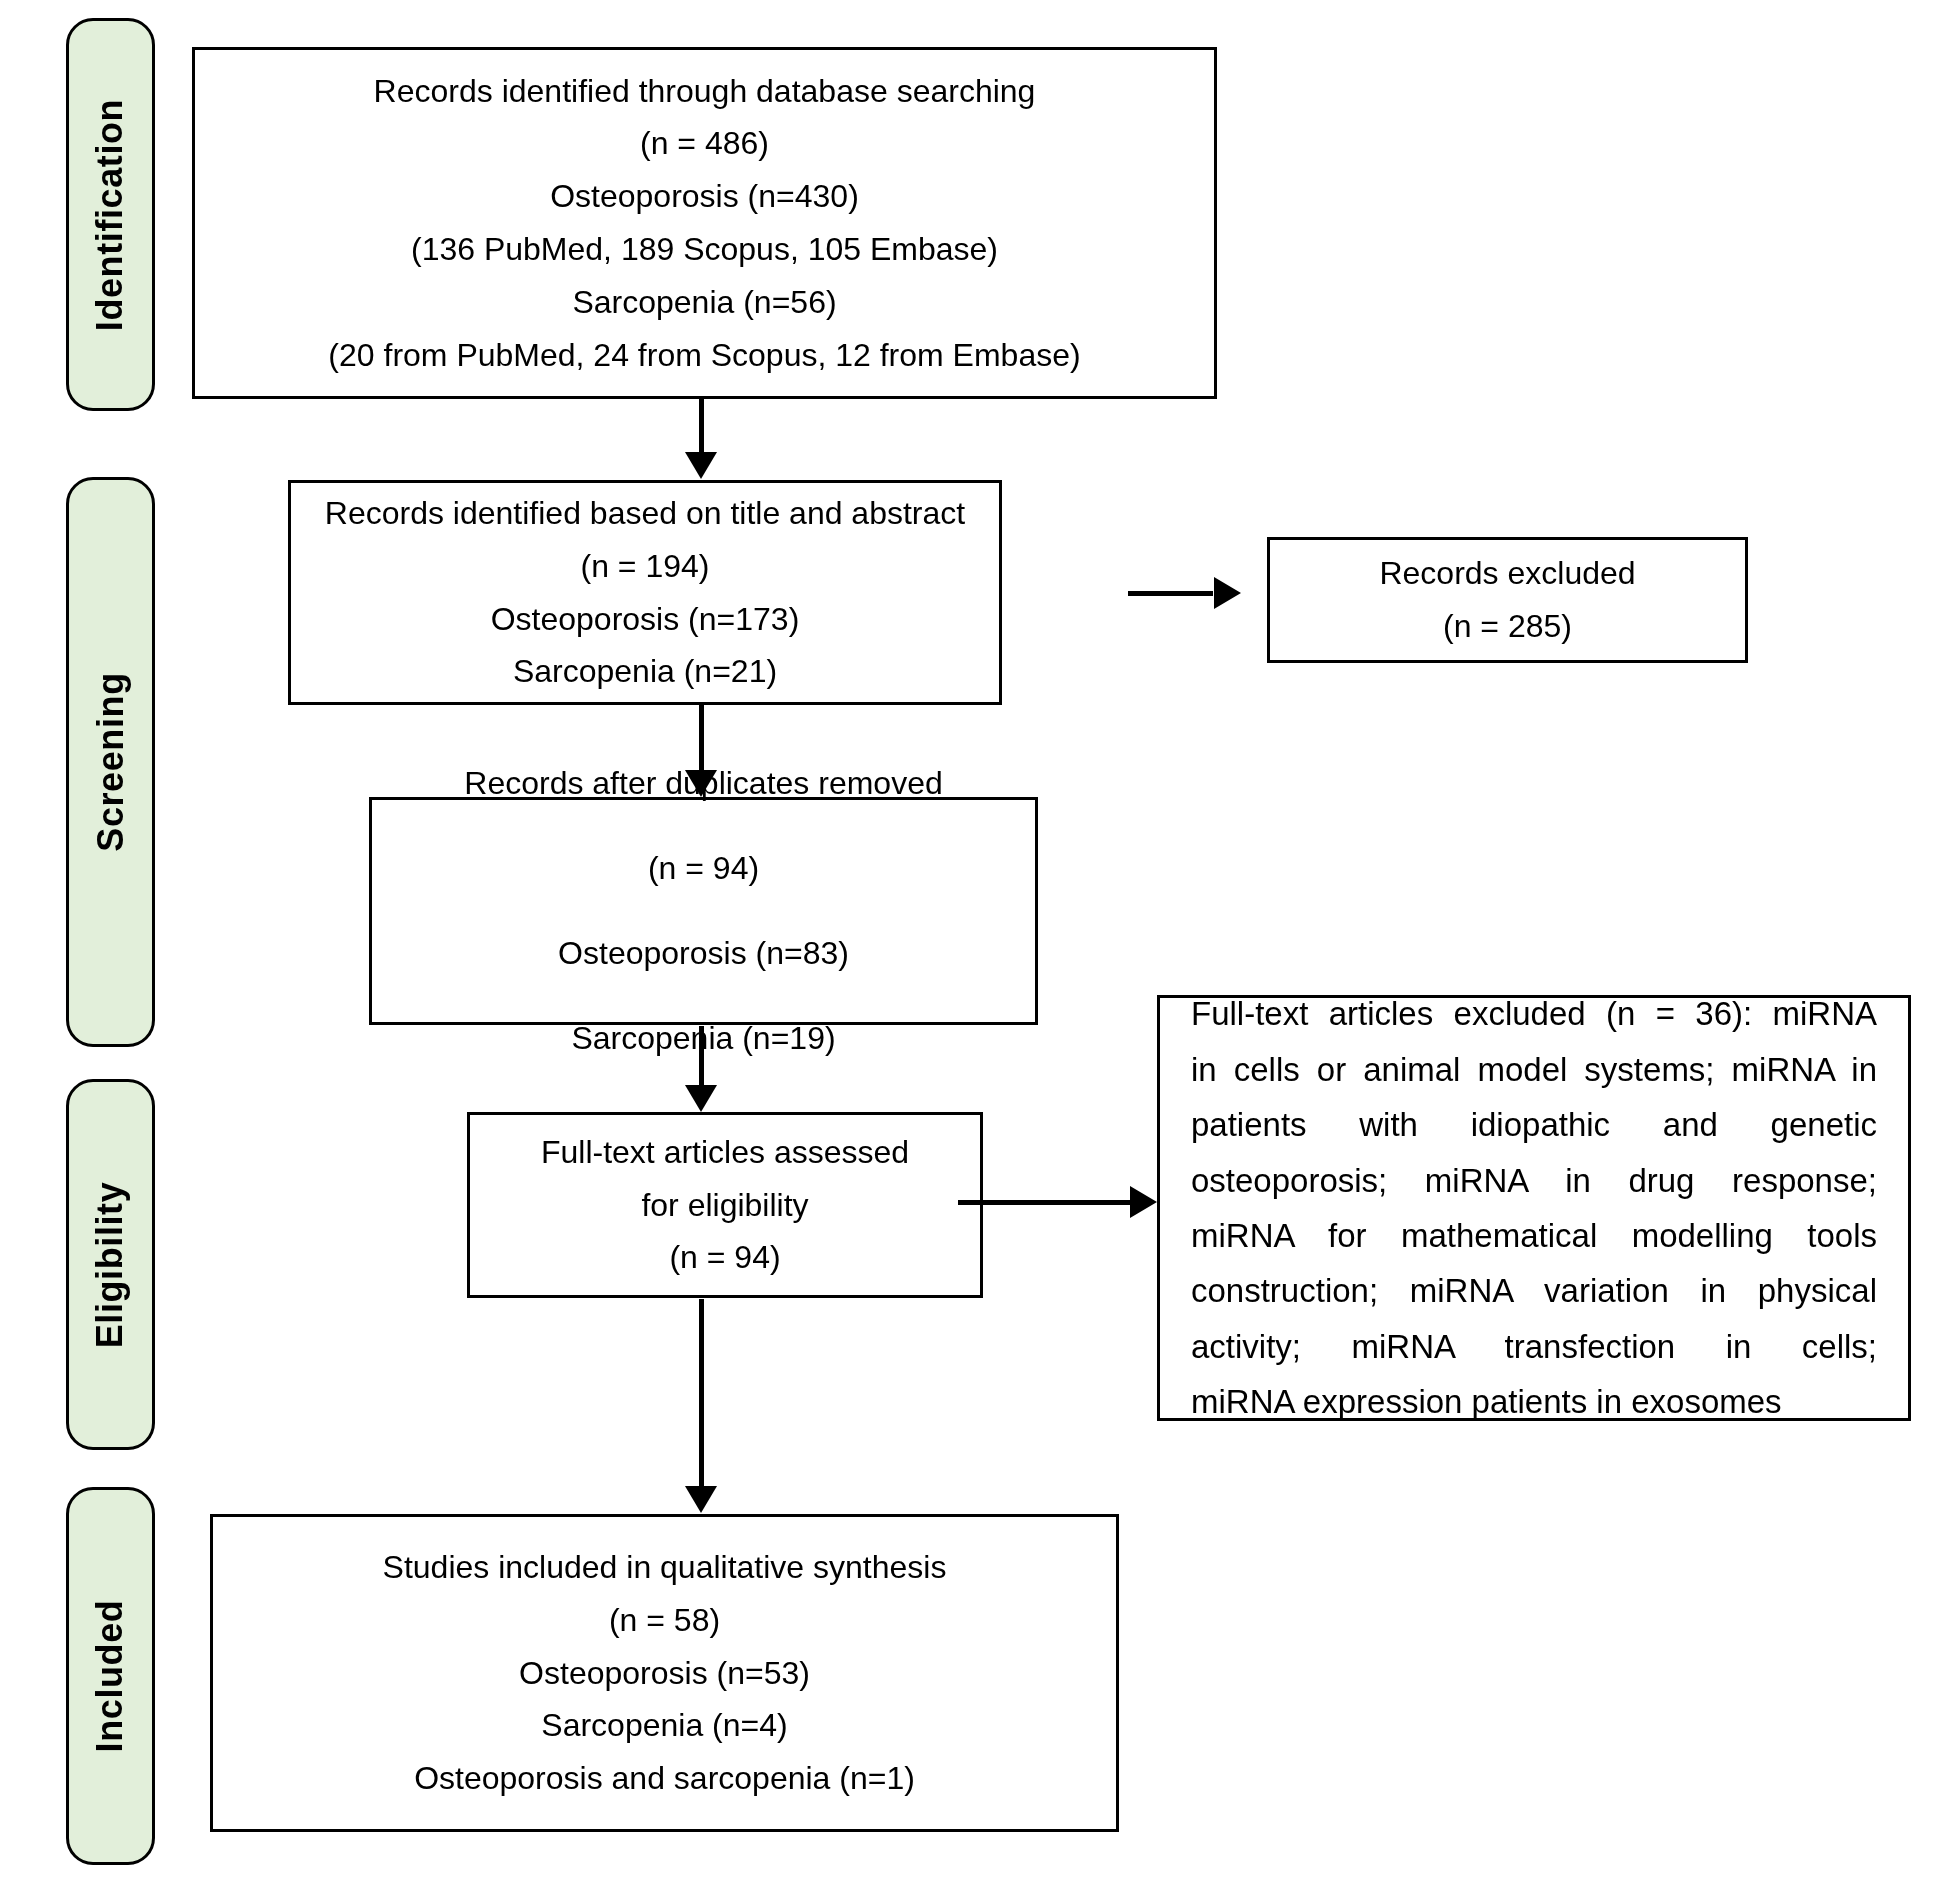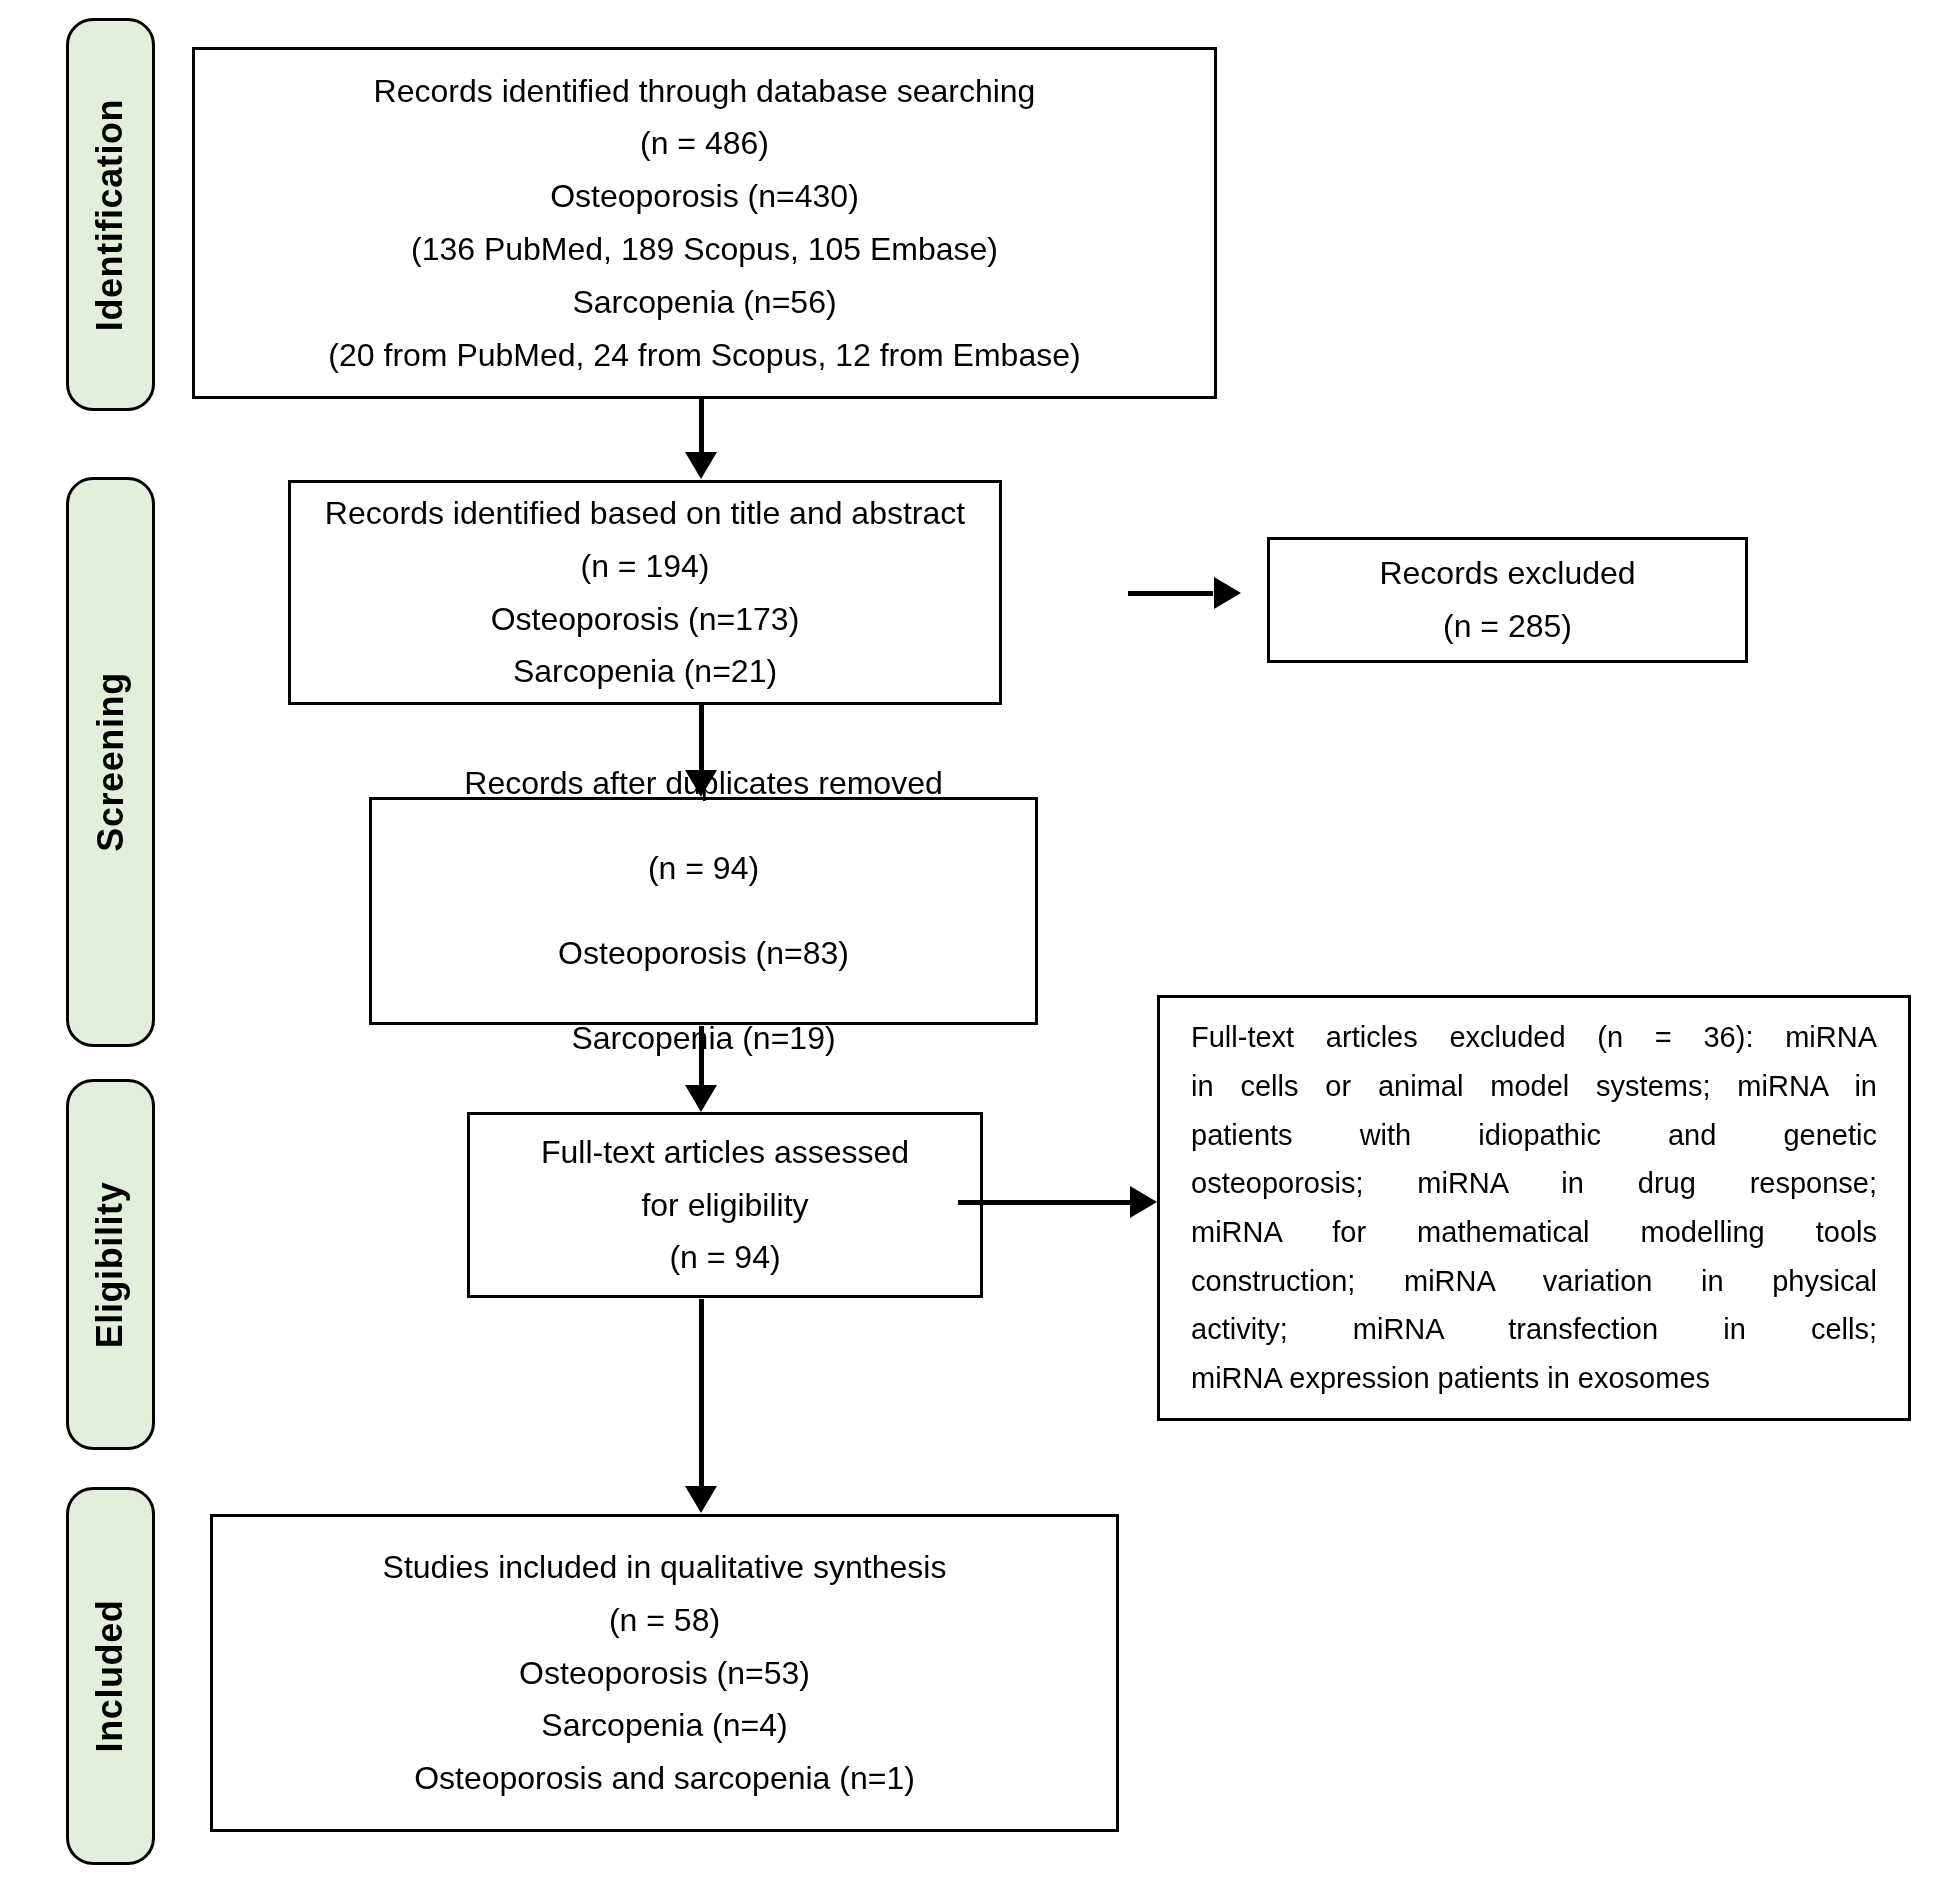--- a/index.html
+++ b/index.html
@@ -41,21 +41,21 @@
     text-align:center;
     font-size:32px;line-height:1.65;
   }
   #box-records-identified{left:192px;top:47px;width:1025px;height:352px;}
   #box-title-abstract{left:288px;top:480px;width:714px;height:225px;}
   #box-records-excluded{left:1241px;top:537px;width:481px;height:126px;margin-left:26px;}
   #box-duplicates-removed{left:369px;top:797px;width:669px;height:228px;gap:32px;}
   #box-fulltext-assessed{left:467px;top:1112px;width:516px;height:186px;}
   #box-fulltext-excluded{
     left:1157px;top:995px;width:754px;height:426px;
-    font-size:29px;line-height:1.68;
+    font-size:33px;line-height:1.68;
     padding:0 31px;
     text-align:left;
   }
   #box-included-synthesis{left:210px;top:1514px;width:909px;height:318px;}
 
   .jline{text-align:justify;text-align-last:justify;}
   .jlast{text-align:left;text-align-last:left;}
 
   
   .vline,.hline{position:absolute;background:#000;}

